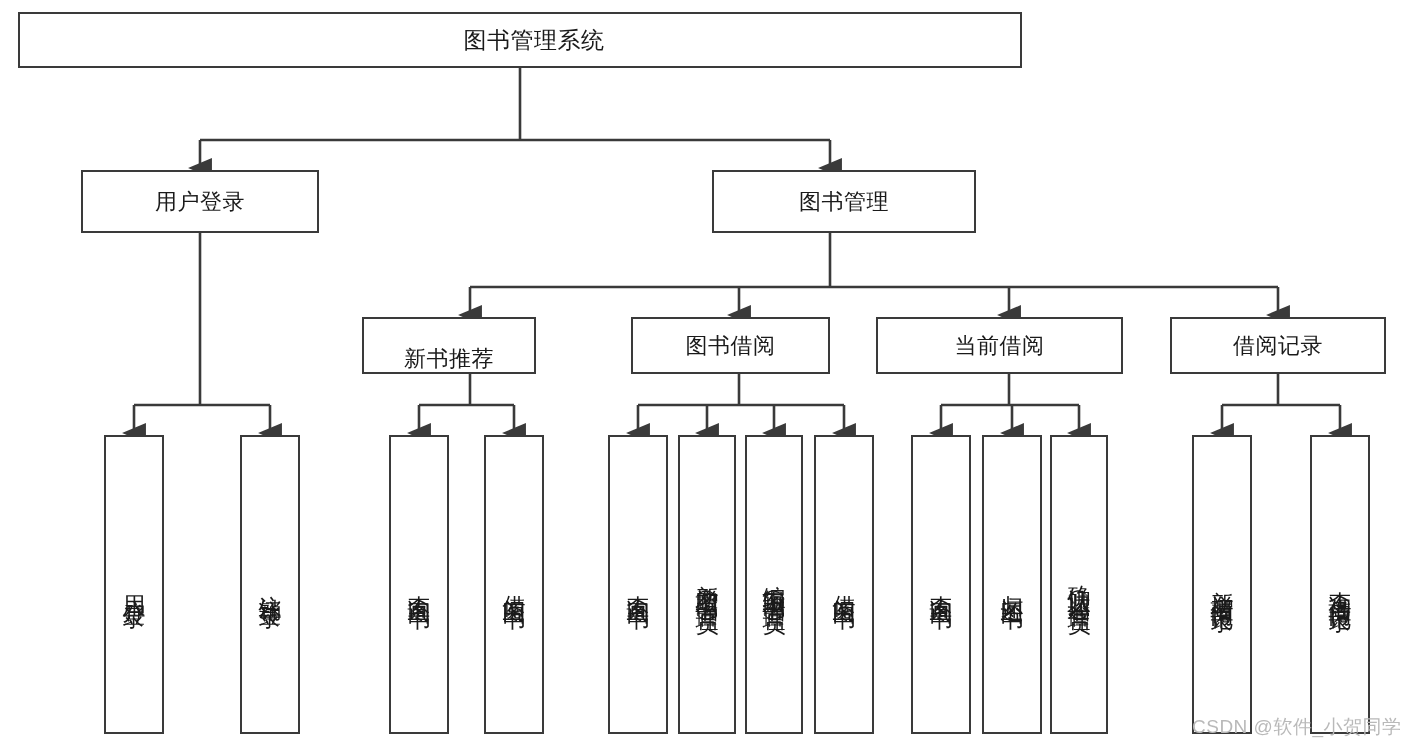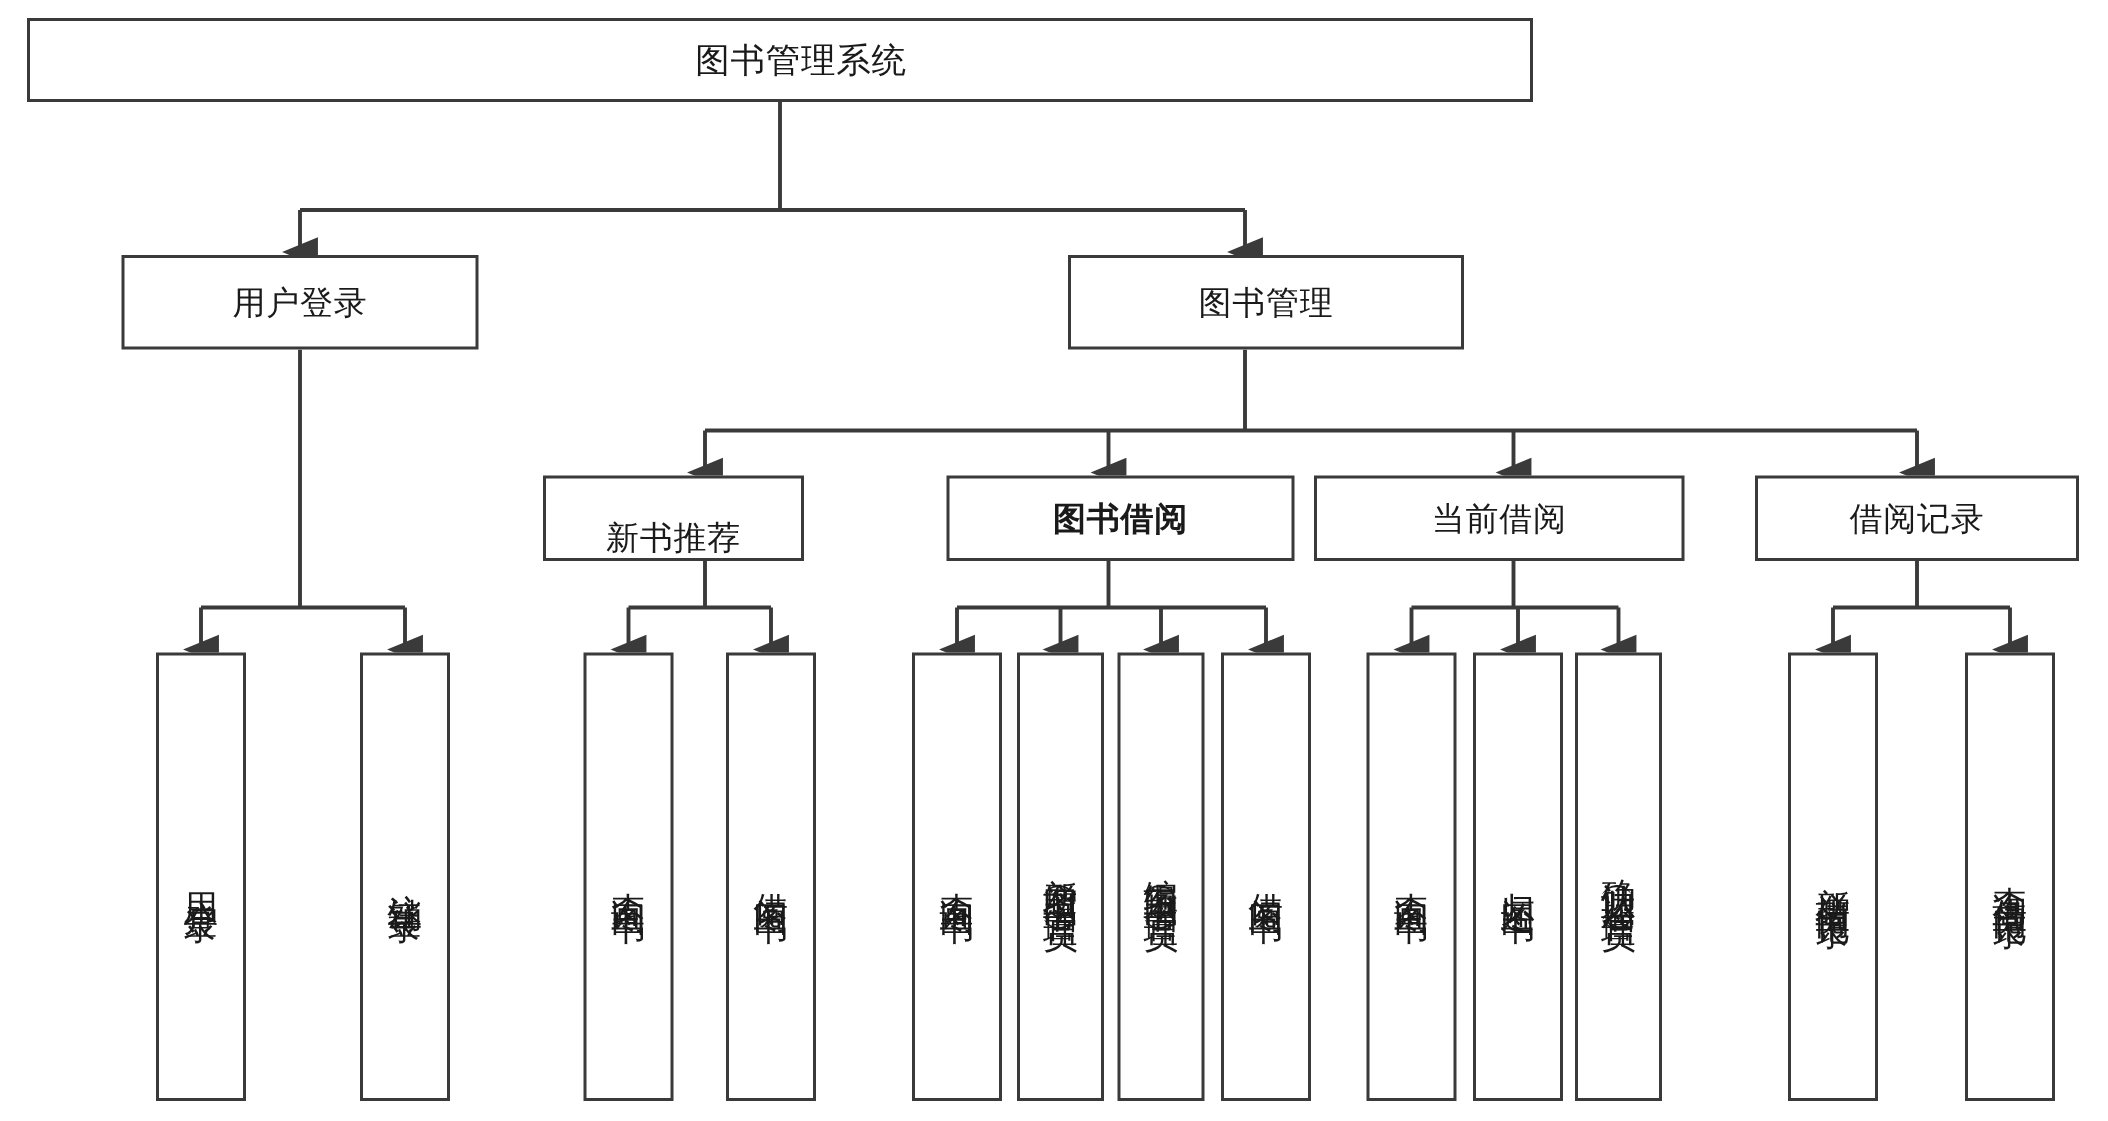--- a/index.html
+++ b/index.html
@@ -109,21 +109,21 @@
       </div>
       <div class="node" style="left: 81px; top: 170px; width: 238px; height: 63px;">
         <span class="label">用户登录</span>
       </div>
       <div class="node" style="left: 712px; top: 170px; width: 264px; height: 63px;">
         <span class="label">图书管理</span>
       </div>
       <div class="node" style="left: 362px; top: 317px; width: 174px; height: 57px; align-items: flex-end;">
         <span class="label">新书推荐</span>
       </div>
-      <div class="node" style="left: 631px; top: 317px; width: 232px; height: 57px; font-weight: bold;">
+      <div class="node" style="left: 631px; top: 317px; width: 199px; height: 57px;">
         <span class="label">图书借阅</span>
       </div>
       <div class="node" style="left: 876px; top: 317px; width: 247px; height: 57px;">
         <span class="label">当前借阅</span>
       </div>
       <div class="node" style="left: 1170px; top: 317px; width: 216px; height: 57px; align-items: center;">
         <span class="label">借阅记录</span>
       </div>
       <div class="node vertical" style="left: 104px; top: 435px; width: 60px; height: 299px;">
         <span class="label">用户登录</span>
@@ -158,13 +158,14 @@
       <div class="node vertical" style="left: 1050px; top: 435px; width: 58px; height: 299px;">
         <span class="label">确认归还（管理员）</span>
       </div>
       <div class="node vertical" style="left: 1192px; top: 435px; width: 60px; height: 299px;">
         <span class="label">新增借阅记录</span>
       </div>
       <div class="node vertical" style="left: 1310px; top: 435px; width: 60px; height: 299px;">
         <span class="label">查询借阅记录</span>
       </div>
     </div>
+  <div class="watermark" style="left: 1192px; top: 714px;">CSDN @软件_小贺同学</div>
 </div>
 
 </body></html>

